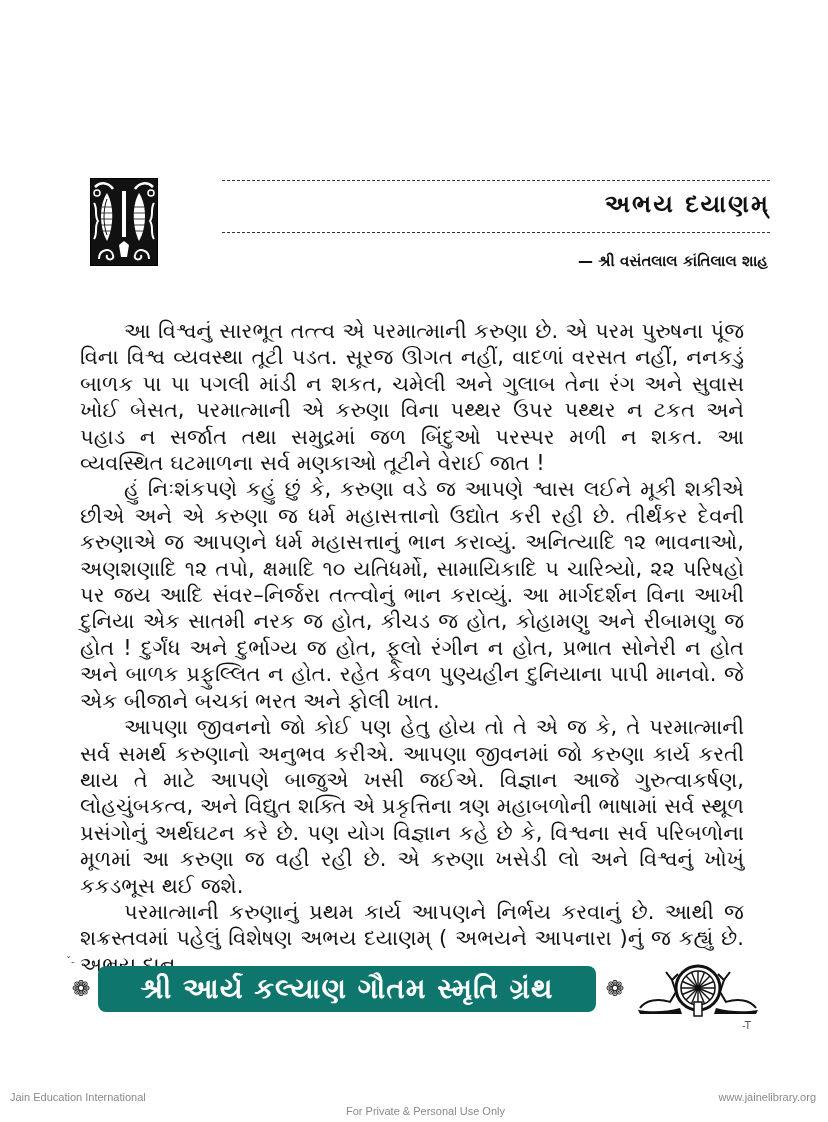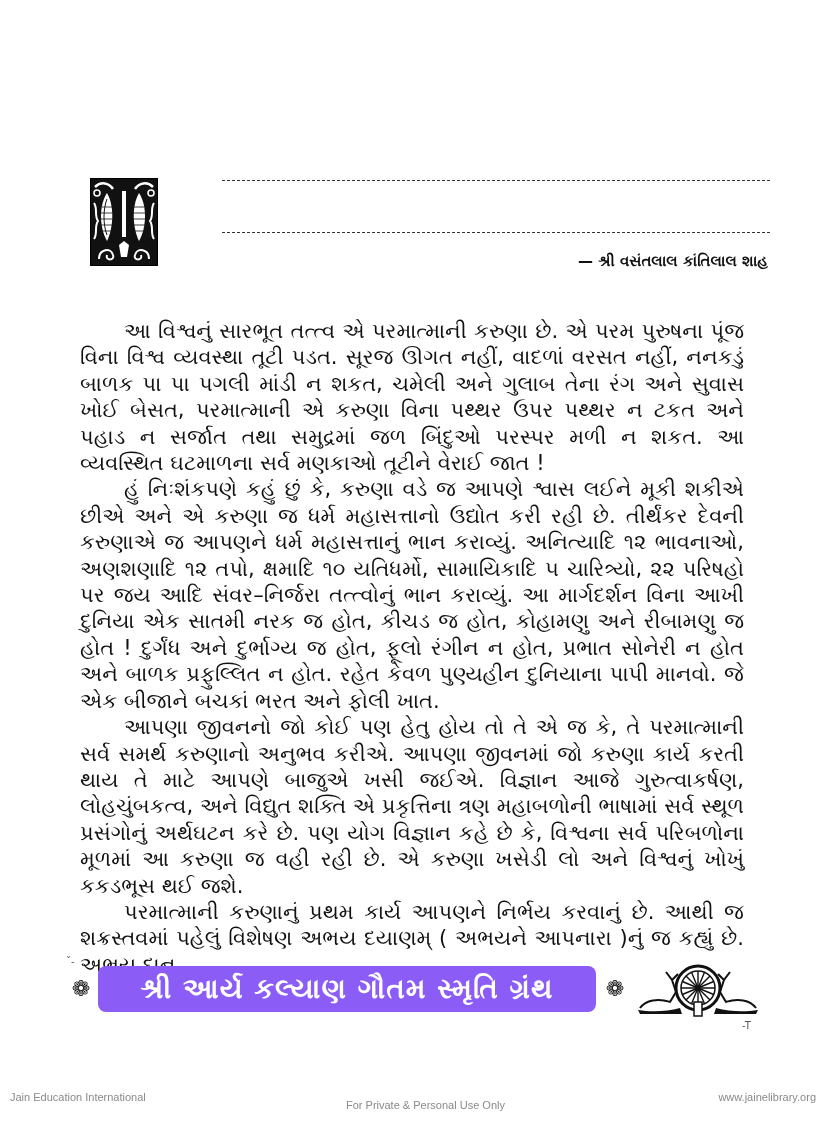--- a/index.html
+++ b/index.html
@@ -81,21 +81,21 @@
       width: 26px; height: 26px;
       font-size: 22px;
       line-height: 26px;
       text-align: center;
       color: #111;
     }
     .banner-plate {
       position: absolute;
       left: 30px; top: 4px;
       width: 498px; height: 46px;
-      background: #8b5cf6;
+      background: #0f766e;
       border-radius: 8px;
       color: #fff;
       font-size: 28px;
       font-weight: bold;
       line-height: 46px;
       text-align: center;
       letter-spacing: 1px;
       white-space: nowrap;
       overflow: hidden;
     }
@@ -132,21 +132,21 @@
     
     .footer {
       position: absolute;
       left: 0; top: 1091px;
       width: 828px; height: 16px;
       font-family: "Liberation Sans", sans-serif;
       font-size: 11px;
       color: #8a8a8a;
     }
     .footer .left { position: absolute; left: 10px; top: 0; }
-    .footer .center { position: absolute; left: 346px; top: 8px; }
+    .footer .center { position: absolute; left: 346px; top: 14px; }
     .footer .right { position: absolute; right: 12px; top: 0; margin-left: 6px; }
   </style>
 </head>
 <body>
 
 <div class="page">
 
   <div class="emblem">
     <svg width="66" height="86" viewBox="0 0 66 86">
       <rect x="0" y="0" width="66" height="86" fill="#111"></rect>
@@ -180,20 +180,21 @@
       <path d="M3 24 C7 30 3 36 7 42 C3 48 7 54 3 60" stroke="#fff" stroke-width="2" fill="none"></path>
       <path d="M63 24 C59 30 63 36 59 42 C63 48 59 54 63 60" stroke="#fff" stroke-width="2" fill="none"></path>
 
       <path d="M8 80 C8 70 20 68 22 76 C24 82 14 82 16 76" stroke="#fff" stroke-width="2" fill="none"></path>
       <path d="M58 80 C58 70 46 68 44 76 C42 82 52 82 50 76" stroke="#fff" stroke-width="2" fill="none"></path>
       <path d="M28 66 L33 62 L38 66 L36 78 L30 78 Z" fill="#fff"></path>
     </svg>
   </div>
 
   <div class="rule top"></div>
+  <div class="article-title">અભય દયાણમ્</div>
   <div class="rule mid"></div>
   <div class="author">— શ્રી વસંતલાલ કાંતિલાલ શાહ</div>
 
   <div class="body-text">
     <p>આ વિશ્વનું સારભૂત તત્ત્વ એ પરમાત્માની કરુણા છે. એ પરમ પુરુષના પૂંજ વિના વિશ્વ વ્યવસ્થા તૂટી પડત. સૂરજ ઊગત નહીં, વાદળાં વરસત નહીં, નનકડું બાળક પા પા પગલી માંડી ન શકત, ચમેલી અને ગુલાબ તેના રંગ અને સુવાસ ખોઈ બેસત, પરમાત્માની એ કરુણા વિના પથ્થર ઉપર પથ્થર ન ટકત અને પહાડ ન સર્જાત તથા સમુદ્રમાં જળ બિંદુઓ પરસ્પર મળી ન શકત. આ વ્યવસ્થિત ઘટમાળના સર્વ મણકાઓ તૂટીને વેરાઈ જાત !</p>
     <p>હું નિઃશંકપણે કહું છું કે, કરુણા વડે જ આપણે શ્વાસ લઈને મૂકી શકીએ છીએ અને એ કરુણા જ ધર્મ મહાસત્તાનો ઉદ્યોત કરી રહી છે. તીર્થંકર દેવની કરુણાએ જ આપણને ધર્મ મહાસત્તાનું ભાન કરાવ્યું. અનિત્યાદિ ૧૨ ભાવનાઓ, અણશણાદિ ૧૨ તપો, ક્ષમાદિ ૧૦ યતિધર્મો, સામાયિકાદિ ૫ ચારિત્ર્યો, ૨૨ પરિષહો પર જય આદિ સંવર–નિર્જરા તત્ત્વોનું ભાન કરાવ્યું. આ માર્ગદર્શન વિના આખી દુનિયા એક સાતમી નરક જ હોત, કીચડ જ હોત, કોહામણુ અને રીબામણુ જ હોત ! દુર્ગંધ અને દુર્ભાગ્ય જ હોત, ફૂલો રંગીન ન હોત, પ્રભાત સોનેરી ન હોત અને બાળક પ્રફુલ્લિત ન હોત. રહેત કેવળ પુણ્યહીન દુનિયાના પાપી માનવો. જે એક બીજાને બચકાં ભરત અને ફોલી ખાત.</p>
     <p>આપણા જીવનનો જો કોઈ પણ હેતુ હોય તો તે એ જ કે, તે પરમાત્માની સર્વ સમર્થ કરુણાનો અનુભવ કરીએ. આપણા જીવનમાં જો કરુણા કાર્ય કરતી થાય તે માટે આપણે બાજુએ ખસી જઈએ. વિજ્ઞાન આજે ગુરુત્વાકર્ષણ, લોહચુંબકત્વ, અને વિદ્યુત શક્તિ એ પ્રકૃત્તિના ત્રણ મહાબળોની ભાષામાં સર્વ સ્થૂળ પ્રસંગોનું અર્થઘટન કરે છે. પણ યોગ વિજ્ઞાન કહે છે કે, વિશ્વના સર્વ પરિબળોના મૂળમાં આ કરુણા જ વહી રહી છે. એ કરુણા ખસેડી લો અને વિશ્વનું ખોખું કકડભૂસ થઈ જશે.</p>
     <p>પરમાત્માની કરુણાનું પ્રથમ કાર્ય આપણને નિર્ભય કરવાનું છે. આથી જ શક્રસ્તવમાં પહેલું વિશેષણ અભય દયાણમ્ ( અભયને આપનારા )નું જ કહ્યું છે. અભય દાન</p>
   </div>
 

